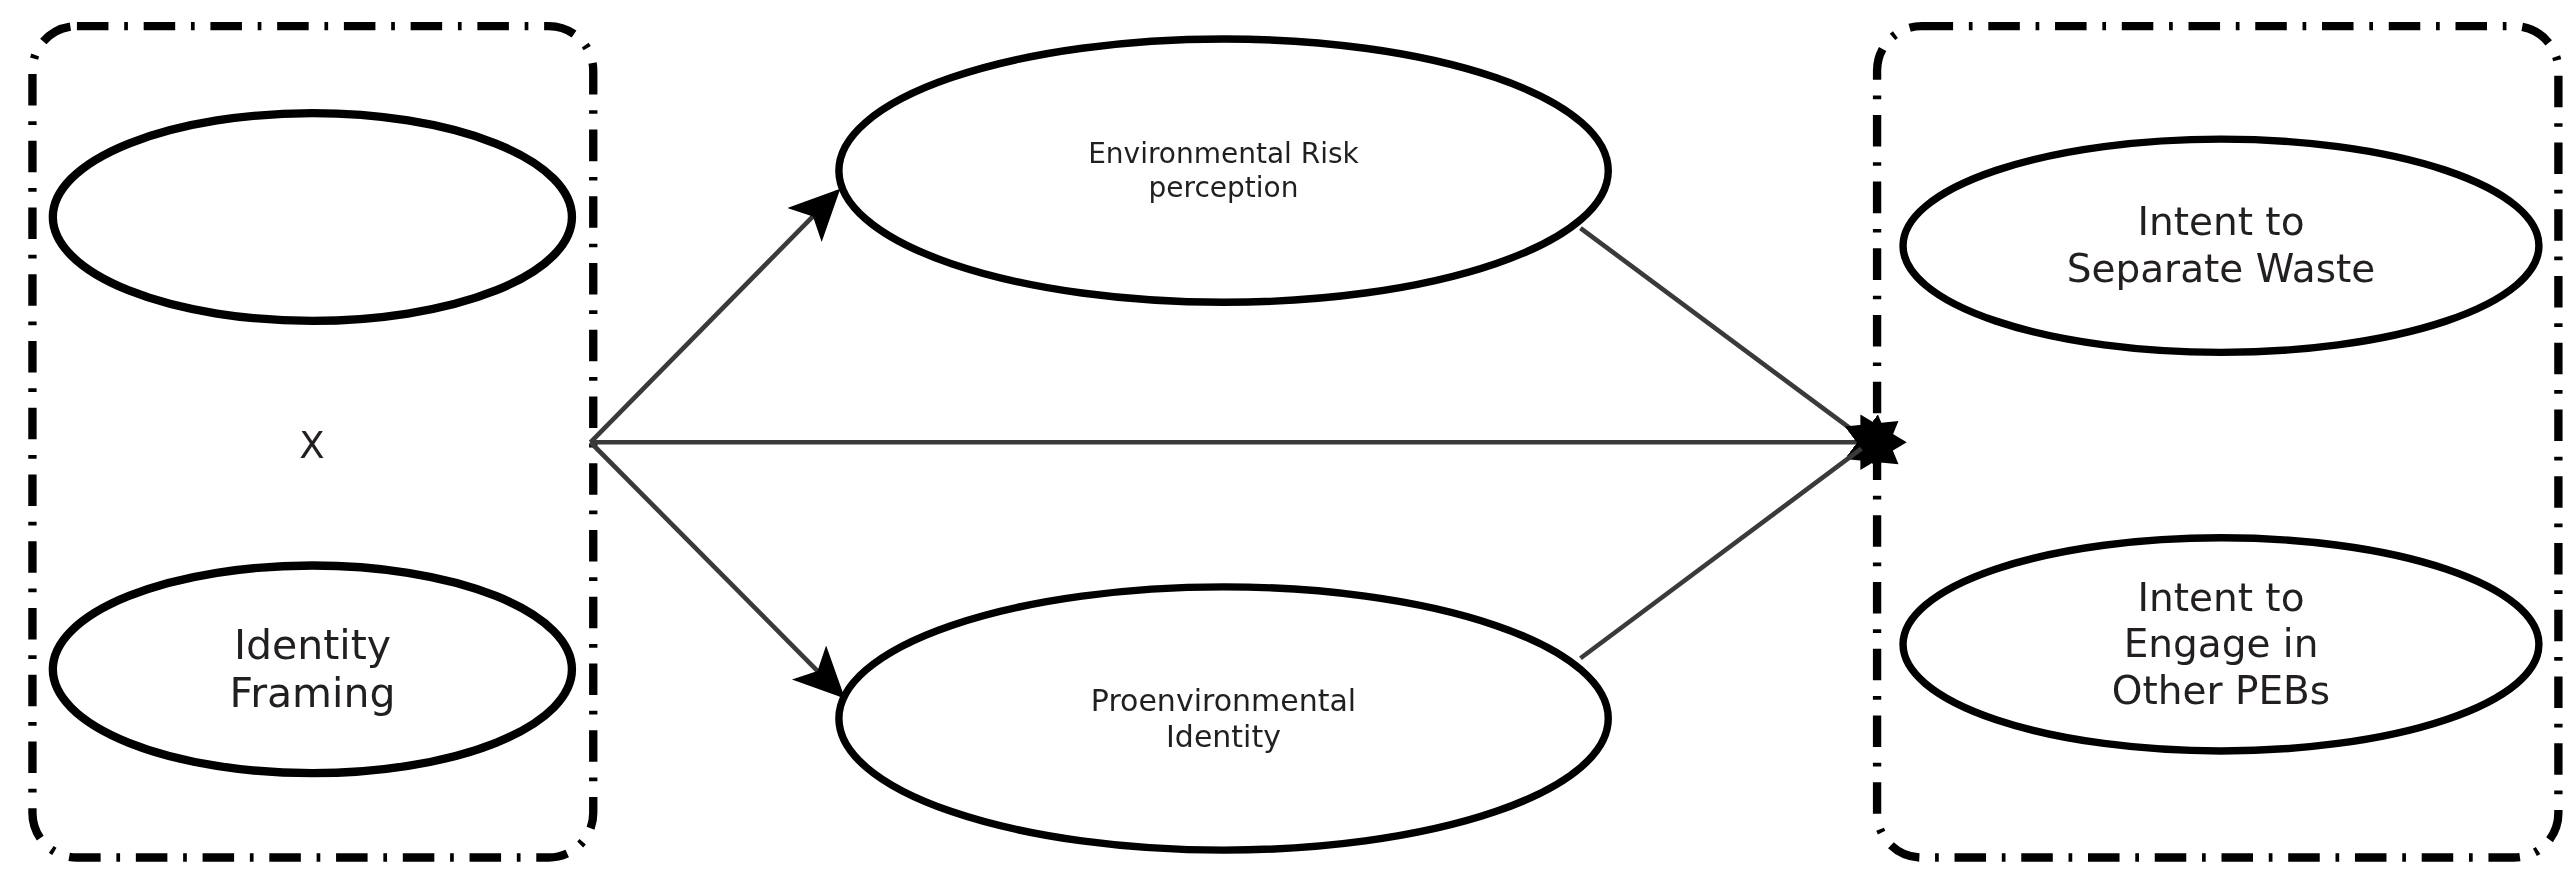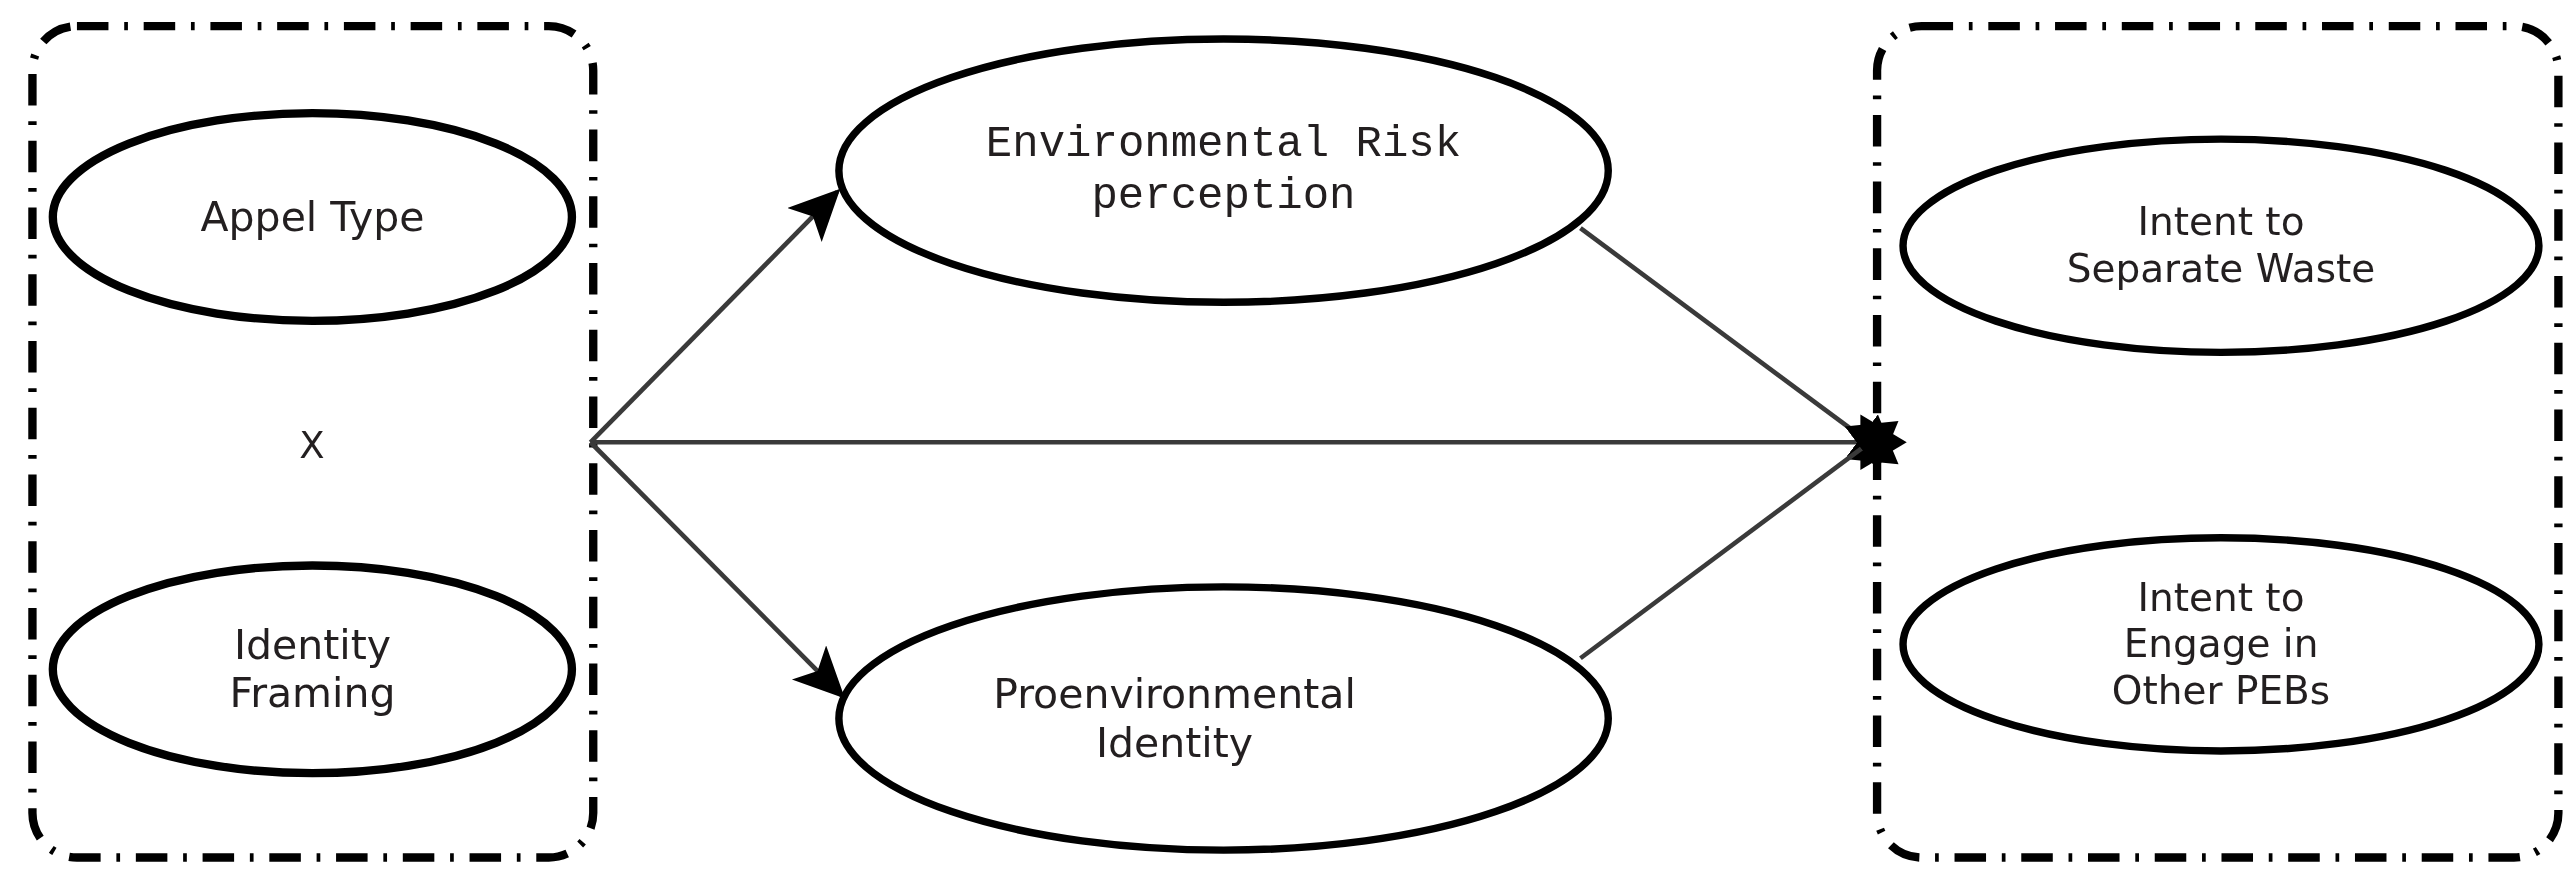--- a/index.html
+++ b/index.html
@@ -86,29 +86,28 @@
     <ellipse cx="1320" cy="184" rx="415" ry="142" fill="none" stroke="#000000" stroke-width="8"></ellipse>
 
     <ellipse cx="1320" cy="775" rx="415" ry="142" fill="none" stroke="#000000" stroke-width="8"></ellipse>
 
     <ellipse cx="2396" cy="265" rx="343" ry="115" fill="#ffffff" stroke="#000000" stroke-width="8"></ellipse>
 
     <ellipse cx="2396" cy="695" rx="343" ry="115" fill="#ffffff" stroke="#000000" stroke-width="8"></ellipse>
 
   </svg>
 
-  <div class="node-label" style="left:53px; top:113px; width:519px; height:208px; font-size:41px;">Appel Type</div>
 
   <div class="node-label" style="left:53px; top:565px; width:519px; height:208px; font-size:41px;">Identity
 Framing</div>
 
-  <div class="node-label" style="left:839px; top:39px; width:769px; height:263px; font-size:44px;font-family:Liberation Mono, monospace;">Environmental Risk
+  <div class="node-label" style="left:839px; top:39px; width:769px; height:263px; font-size:28px;">Environmental Risk
 perception</div>
 
-  <div class="node-label" style="left:790px; top:587px; width:769px; height:263px; font-size:41px;">Proenvironmental
+  <div class="node-label" style="left:839px; top:587px; width:769px; height:263px; font-size:30px;">Proenvironmental
 Identity</div>
 
   <div class="node-label" style="left:1903px; top:139px; width:636px; height:213px; font-size:39px;">Intent to
 Separate Waste</div>
 
   <div class="node-label" style="left:1903px; top:538px; width:636px; height:213px; font-size:39px;">Intent to
 Engage in
 Other PEBs</div>
 
   <div class="operator-label" style="left:275px; top:408px; width:74px; height:74px;">X</div>

